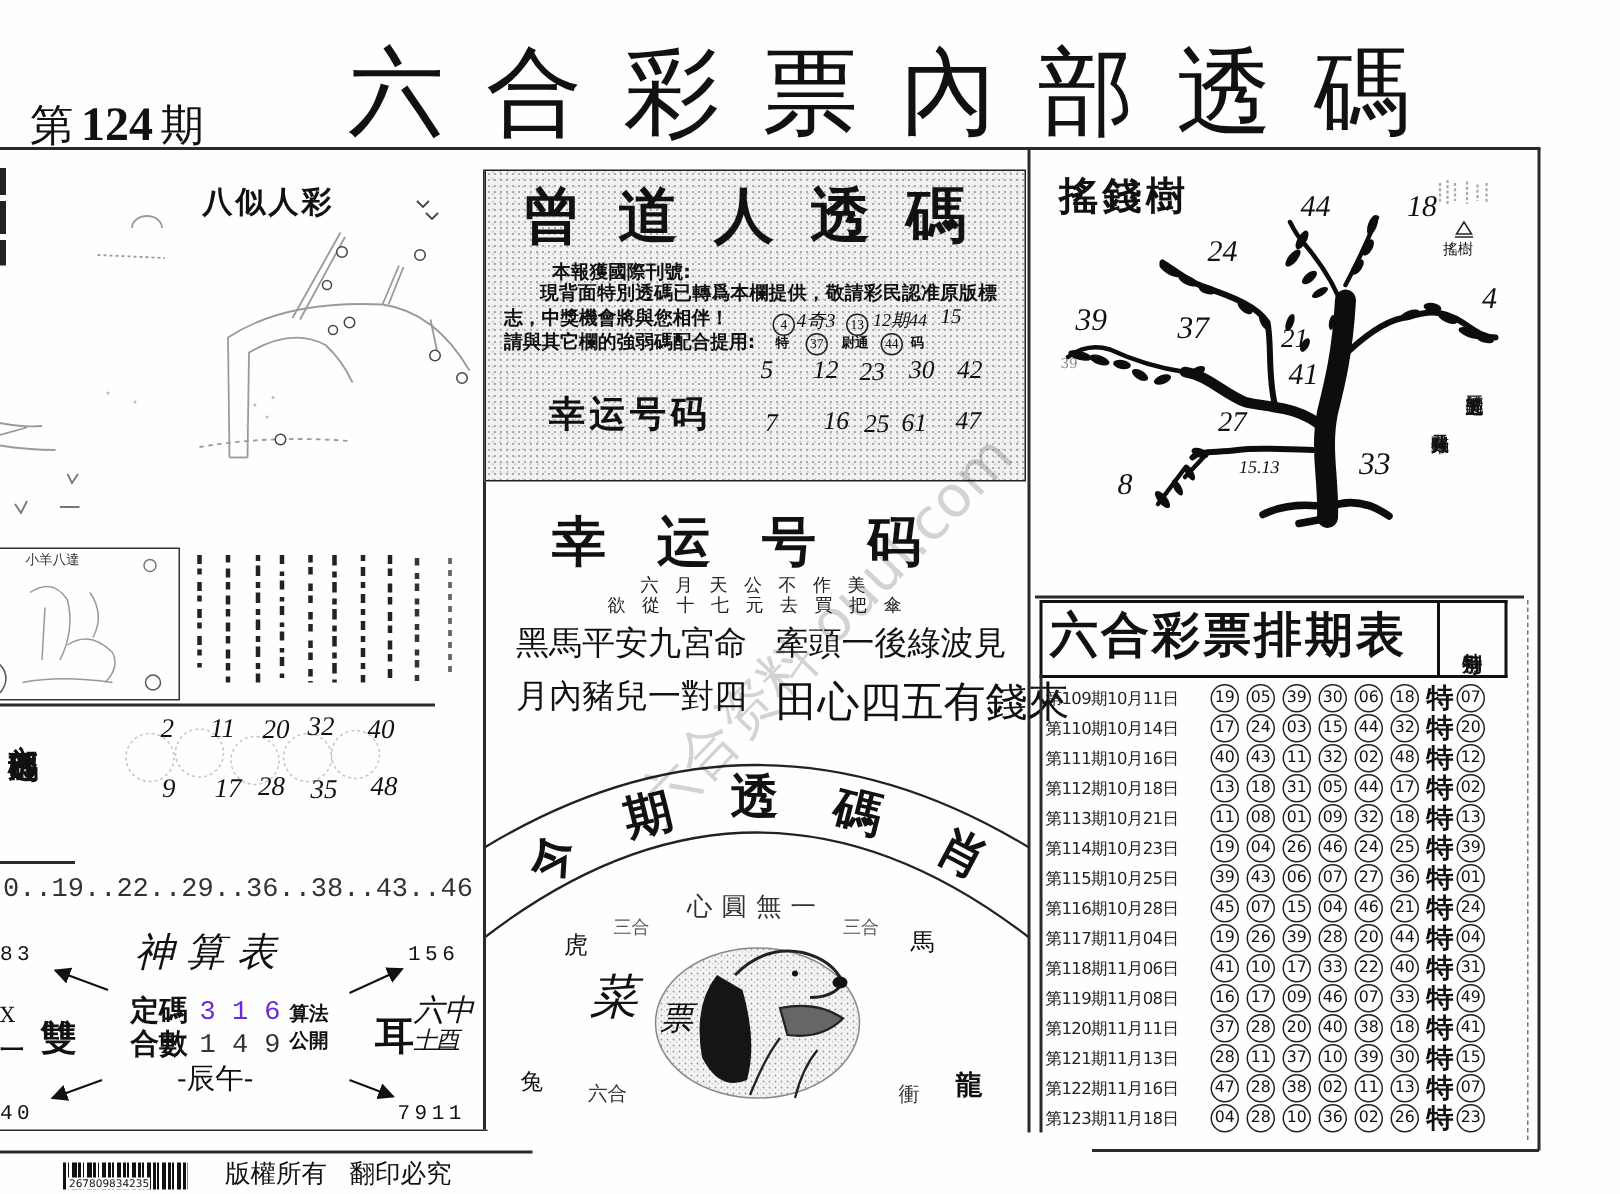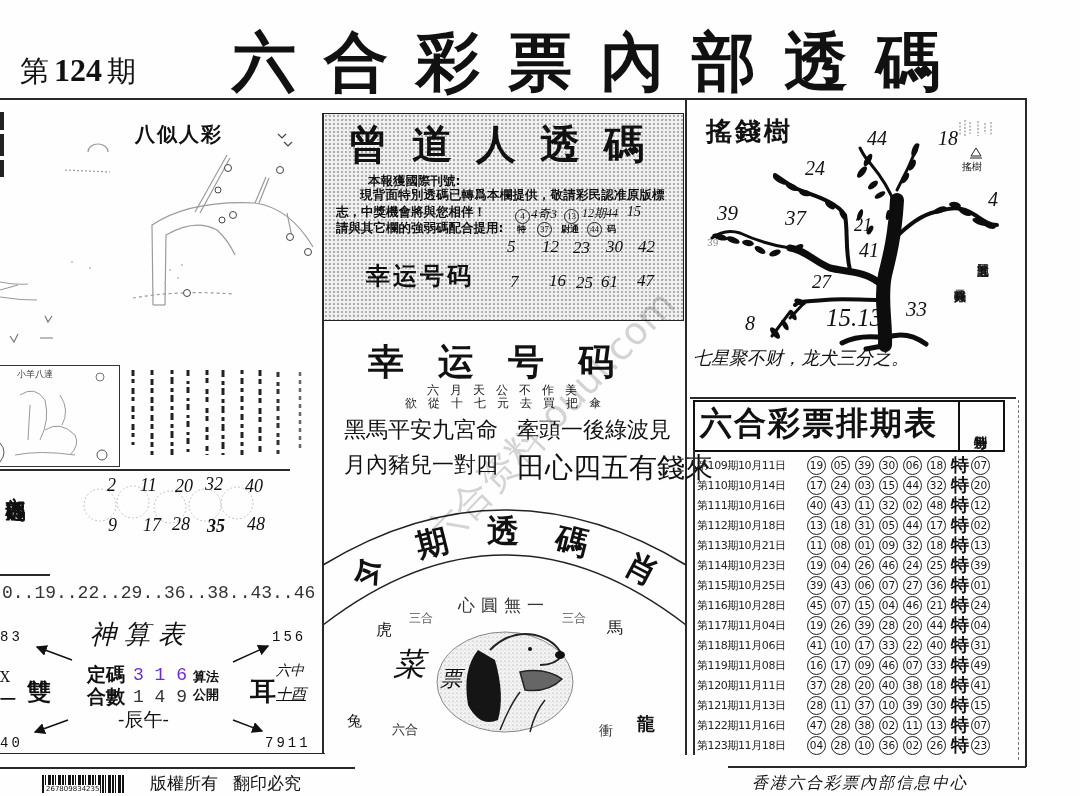--- a/index.html
+++ b/index.html
@@ -8,23 +8,23 @@
   .abs{position:absolute;white-space:nowrap;line-height:1;}
   .deco{position:absolute;left:0;top:0;width:1080px;height:796px;pointer-events:none;}
   .rule{position:absolute;background:#2a2a2a;}
   .hw{font-family:"Liberation Serif",serif;font-style:italic;}
   .mono{font-family:"Liberation Mono",monospace;}
   .vert{writing-mode:vertical-rl;}
   .bold{font-weight:bold;}
 
   
   .region{left:18px;top:36px;font-size:30px;letter-spacing:4px;}
-  .issue{left:20px;top:54px;font-size:29px;text-align:center;}
+  .issue{left:20px;top:66px;font-size:29px;text-align:center;}
   .issue b{font-family:"Liberation Serif",serif;font-size:32px;margin:0 5px;}
-  .main-title{left:232px;top:30px;font-size:64px;letter-spacing:28px;font-weight:bold;}
+  .main-title{left:232px;top:30px;font-size:64px;letter-spacing:28px;}
 
   
   .touma-box{position:absolute;left:323px;top:113px;width:359px;height:206px;border:1.5px solid #222;
     background-color:#f1f1f1;
     background-image:radial-gradient(#aaa 0.7px,transparent 0.9px),radial-gradient(#c8c8c8 0.6px,transparent 0.8px);
     background-size:4px 4px,5px 5px;background-position:0 0,2px 3px;}
   .touma-title{left:348px;top:124px;font-size:40px;font-weight:bold;letter-spacing:24px;}
   .notice{font-family:"DejaVu Sans",sans-serif;font-size:12.5px;font-weight:bold;}
   .mini-circle{display:inline-block;width:13px;height:13px;border:1px solid #222;border-radius:50%;
     font-size:9px;text-align:center;line-height:13px;font-style:normal;}
@@ -251,21 +251,21 @@
     <span class="abs hw" style="left:107px;top:476px;font-size:18px;">2</span>
     <span class="abs hw" style="left:140px;top:476px;font-size:18px;">11</span>
     <span class="abs hw" style="left:175px;top:477px;font-size:18px;">20</span>
     <span class="abs hw" style="left:205px;top:475px;font-size:18px;">32</span>
     <span class="abs hw" style="left:245px;top:477px;font-size:18px;">40</span>
   </div>
   <div>
     <span class="abs hw" style="left:108px;top:516px;font-size:18px;">9</span>
     <span class="abs hw" style="left:143px;top:516px;font-size:18px;">17</span>
     <span class="abs hw" style="left:172px;top:515px;font-size:18px;">28</span>
-    <span class="abs hw" style="left:207px;top:517px;font-size:18px;font-weight:bold;">35</span>
+    <span class="abs hw" style="left:207px;top:517px;font-size:18px;">35</span>
     <span class="abs hw" style="left:247px;top:515px;font-size:18px;">48</span>
   </div>
 
   <div class="rule" style="left:0;top:574px;width:50px;height:1.5px;"></div>
   <div class="abs mono" style="left:2px;top:584px;font-size:18px;color:#333;">0..19..22..29..36..38..43..46</div>
 
   <div>
     <div class="abs hw" style="left:90px;top:622px;font-size:26px;letter-spacing:8px;">神算表</div>
     <div class="abs mono" style="left:0;top:630px;font-size:14px;letter-spacing:3px;">83</div>
     <div class="abs mono" style="left:272px;top:630px;font-size:14px;letter-spacing:3px;">156</div>
@@ -273,21 +273,21 @@
     <div class="abs bold" style="left:0;top:692px;font-size:16px;">一</div>
     <div class="abs bold" style="left:27px;top:680px;font-size:24px;">雙</div>
     <div class="abs bold" style="left:87px;top:665px;font-size:19px;">定碼</div>
     <div class="abs mono" style="left:133px;top:666px;font-size:18px;color:#6d28d9;">3 1 6</div>
     <div class="abs bold" style="left:87px;top:687px;font-size:19px;">合數</div>
     <div class="abs mono" style="left:133px;top:688px;font-size:18px;color:#333;">1 4 9</div>
     <div class="abs bold" style="left:193px;top:670px;font-size:13px;">算法</div>
     <div class="abs bold" style="left:193px;top:688px;font-size:13px;">公開</div>
     <div class="abs" style="left:118px;top:710px;font-size:19px;">-辰午-</div>
     <div class="abs bold" style="left:250px;top:678px;font-size:26px;">耳</div>
-    <div class="abs hw" style="left:276px;top:664px;font-size:14px;">六中</div>
+    <div class="abs hw" style="left:276px;top:664px;font-size:20px;">六中</div>
     <div class="abs hw" style="left:276px;top:687px;font-size:15px;text-decoration:underline;">十酉</div>
     <div class="abs mono" style="left:0;top:736px;font-size:14px;letter-spacing:3px;">40</div>
     <div class="abs mono" style="left:265px;top:736px;font-size:14px;letter-spacing:3px;">7911</div>
   </div>
 
   <div class="rule" style="left:0;top:753px;width:325px;height:1px;"></div>
   <div class="rule" style="left:0;top:767px;width:355px;height:1.5px;"></div>
   <div class="barcode">
     <span class="barcode-num">267809834235</span>
   </div>
@@ -362,28 +362,27 @@
     <span class="abs hw" style="left:867px;top:128px;font-size:20px;">44</span>
     <span class="abs hw" style="left:938px;top:128px;font-size:20px;">18</span>
     <span class="abs hw" style="left:805px;top:158px;font-size:20px;">24</span>
     <span class="abs hw" style="left:717px;top:203px;font-size:21px;">39</span>
     <span class="abs hw" style="left:785px;top:208px;font-size:21px;">37</span>
     <span class="abs hw" style="left:854px;top:216px;font-size:18px;">21</span>
     <span class="abs hw" style="left:859px;top:240px;font-size:20px;">41</span>
     <span class="abs hw" style="left:988px;top:189px;font-size:20px;">4</span>
     <span class="abs hw" style="left:812px;top:272px;font-size:19px;">27</span>
     <span class="abs hw" style="left:745px;top:313px;font-size:20px;">8</span>
-    <span class="abs hw" style="left:826px;top:305px;font-size:25px;">15.13</span>
+    <span class="abs hw" style="left:826px;top:305px;font-size:12px;">15.13</span>
     <span class="abs hw" style="left:906px;top:299px;font-size:21px;">33</span>
     <span class="abs" style="left:707px;top:239px;font-size:9px;color:#888;">39</span>
   </div>
   <div class="abs" style="left:962px;top:162px;font-size:10px;">搖樹</div>
   <div class="abs vert" style="left:977px;top:254px;font-size:12px;letter-spacing:0.5px;">雙師三七五過五</div>
   <div class="abs vert" style="left:954px;top:280px;font-size:12px;letter-spacing:0.3px;">雞鳴二分八錢單</div>
-  <div class="abs hw" style="left:693px;top:349px;font-size:18px;">七星聚不财，龙犬三分之。</div>
 
   <div class="rule" style="left:690px;top:397px;width:326px;height:1.5px;"></div>
   <div class="sched-title-box"></div>
   <div class="abs bold" style="left:700px;top:407px;font-size:32px;letter-spacing:2px;">六合彩票排期表</div>
   <div class="sched-special-box">
     <span class="vert bold" style="font-size:13px;letter-spacing:1px;line-height:1;">特別号</span>
   </div>
   <div class="rule" style="left:693px;top:450px;width:1.5px;height:305px;"></div>
   <div style="position:absolute;left:1018px;top:400px;height:360px;border-left:1px dashed #777;"></div>
 
@@ -549,16 +548,15 @@
       <span class="ball">10</span>
       <span class="ball">36</span>
       <span class="ball">02</span>
       <span class="ball">26</span>
       <span class="te">特</span>
       <span class="ball">23</span>
     </div>
   </div>
 
   <div class="rule" style="left:728px;top:766px;width:298px;height:1.5px;"></div>
-  <div class="abs hw" style="left:752px;top:775px;font-size:16px;letter-spacing:2px;">香港六合彩票內部信息中心</div>
 
   <div class="abs watermark">六合资料 ouul.com</div>
 </div>
 
 </body></html>

